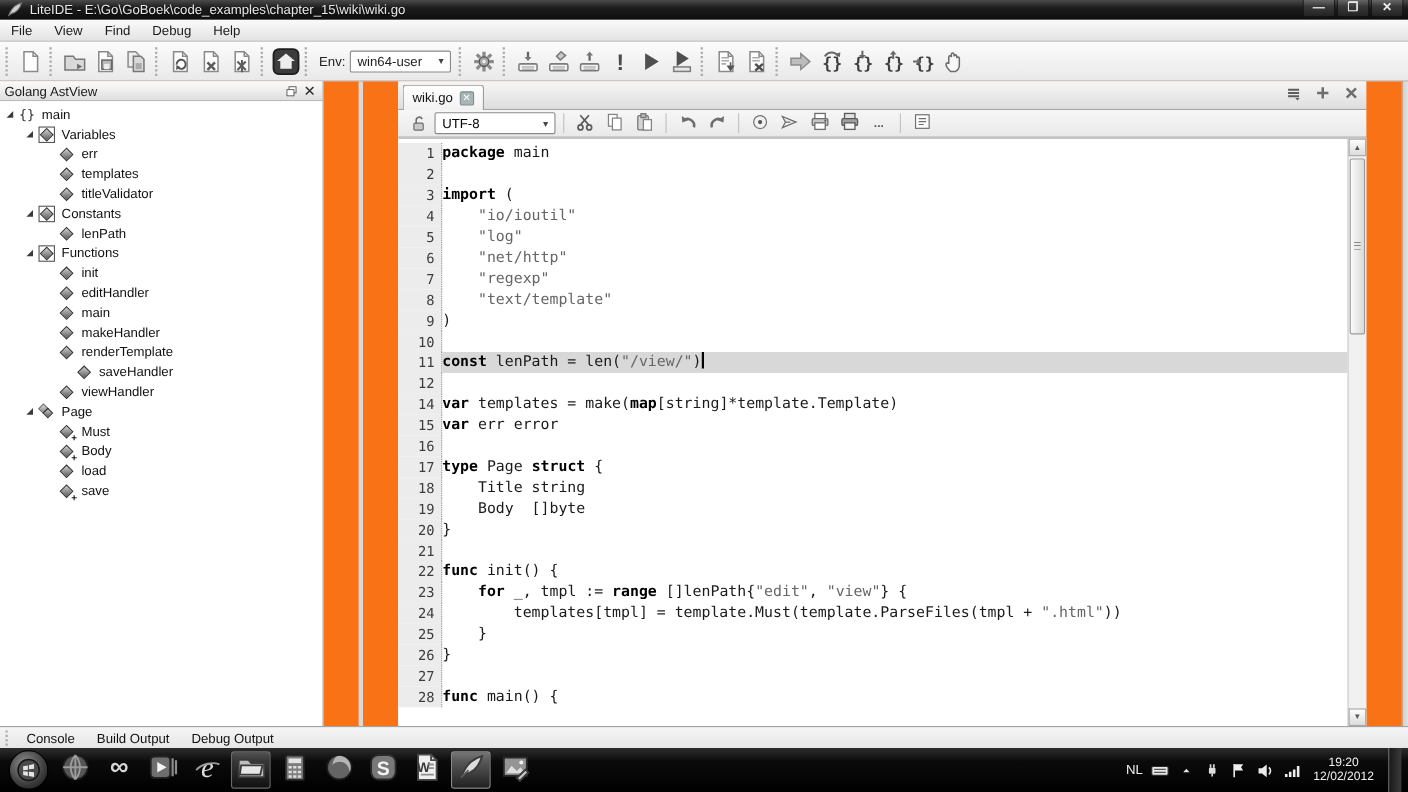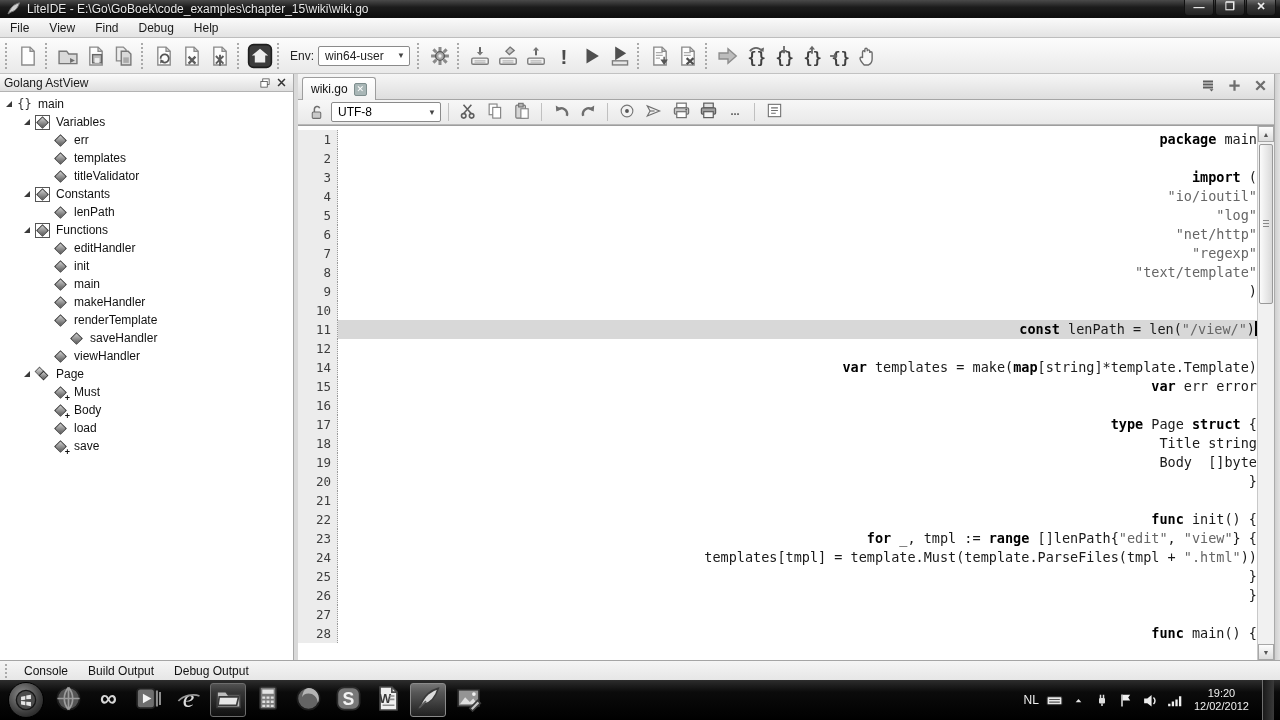--- a/index.html
+++ b/index.html
@@ -20,21 +20,21 @@
   
   .toolbar { height:36px; background:linear-gradient(#fcfcfc,#e9e9e9); border-bottom:1px solid #c2c2c2; display:flex; align-items:center; padding:0 2px; flex:0 0 auto; }
   .grip { width:5px; height:26px; border-left:2px dotted #aaa; margin:0 4px 0 3px; }
   .tb-btn { width:28px; height:28px; display:flex; align-items:center; justify-content:center; border:1px solid transparent; border-radius:2px; background:transparent; cursor:default; }
   .tb-btn svg { display:block; }
   .env-wrap { display:flex; align-items:center; gap:4px; font-size:12px; color:#222; margin:0 4px; }
   .combo { display:flex; align-items:center; justify-content:space-between; background:#fff; border:1px solid #8a8a8a; border-radius:2px; height:20px; padding:0 4px 0 6px; font-size:12px; min-width:92px; }
   .combo .car { font-size:8px; color:#444; margin-left:8px; }
 
   
-  .mainrow { flex:1 1 auto; display:flex; min-height:0; background:#f97316; }
+  .mainrow { flex:1 1 auto; display:flex; min-height:0; background:#f97316;gap:32px; }
 
   
   .sidepanel { width:294px; display:flex; flex-direction:column; border-right:1px solid #a8a8a8; background:#fff; }
   .sp-head { height:18px; background:linear-gradient(#fbfbfb,#dfdfdf); border-bottom:1px solid #b3b3b3; display:flex; align-items:center; font-size:12px; color:#1a1a1a; padding:0 4px; flex:0 0 auto; }
   .sp-head .sp-title { flex:1; }
   .sp-hbtn { width:16px; height:14px; display:flex; align-items:center; justify-content:center; cursor:default; }
   .tree { flex:1; overflow:hidden; padding-top:3px; background:#fff; font-size:12px; color:#111; }
   .trow { height:18px; display:flex; align-items:center; cursor:default; }
   .exp { width:0; height:0; border-bottom:6px solid #3a3a3a; border-left:6px solid transparent; margin-right:5px; flex:0 0 auto; }
   .exp-sp { width:11px; flex:0 0 auto; }
@@ -59,21 +59,21 @@
 
   .edtoolbar { height:25px; background:linear-gradient(#f7f7f7,#e9e9e9); border-bottom:1px solid #b8b8b8; display:flex; align-items:center; gap:3px; padding:0 6px; flex:0 0 auto; font-size:12px; }
   .ed-btn { width:24px; height:22px; display:flex; align-items:center; justify-content:center; cursor:default; }
   .ed-sep { width:1px; height:18px; background:#c0c0c0; margin:0 4px; }
 
   
   .codewrap { flex:1; display:flex; min-height:0; border-top:1px solid #9e9e9e; background:#fff; }
   .codearea { flex:1; overflow:hidden; position:relative; font-family:"DejaVu Sans Mono","Liberation Mono",monospace; font-size:13.5px; line-height:19px; padding-top:4px; }
   .cl { display:flex; height:19px; white-space:pre; }
   .cl .ln { width:40px; flex:0 0 auto; text-align:right; padding-right:6px; background:#ececec; border-right:1px dotted #9a9a9a; color:#3d3d3d; font-size:12.5px; }
-  .cl .ct { flex:1; padding-left:12px; color:#1a1a1a;text-align:right; }
+  .cl .ct { flex:1; padding-left:0; color:#1a1a1a; }
   .cl.cur .ct { background:#d8d8d8; }
   .s1 { font-weight:bold; color:#000; }
   .s2 { color:#666; }
   .caret { display:inline-block; width:2px; height:15px; background:#000; vertical-align:-2px; }
 
   
   .vscroll { width:17px; flex:0 0 auto; background:#f1f1f1; border-left:1px solid #c8c8c8; display:flex; flex-direction:column; }
   .sb-btn { height:16px; background:linear-gradient(#fdfdfd,#dcdcdc); border:1px solid #a7a7a7; display:flex; align-items:center; justify-content:center; font-size:7px; color:#555; cursor:default; }
   .sb-track { flex:1; position:relative; }
   .sb-thumb { position:absolute; left:1px; right:1px; top:2px; height:160px; background:linear-gradient(90deg,#fbfbfb,#d9d9d9); border:1px solid #999; border-radius:2px; cursor:default; }
@@ -414,28 +414,28 @@
             <span class="ti boxed">
               <span class="dmnd"></span>
             </span>
             <span>Functions</span>
           </div>
           <div class="trow" style="padding-left:42px">
             <span class="exp-sp"></span>
             <span class="ti">
               <span class="dmnd"></span>
             </span>
+            <span>init</span>
+          </div>
+          <div class="trow" style="padding-left:42px">
+            <span class="exp-sp"></span>
+            <span class="ti">
+              <span class="dmnd"></span>
+            </span>
             <span>editHandler</span>
-          </div>
-          <div class="trow" style="padding-left:42px">
-            <span class="exp-sp"></span>
-            <span class="ti">
-              <span class="dmnd"></span>
-            </span>
-            <span>init</span>
           </div>
           <div class="trow" style="padding-left:42px">
             <span class="exp-sp"></span>
             <span class="ti">
               <span class="dmnd"></span>
             </span>
             <span>main</span>
           </div>
           <div class="trow" style="padding-left:42px">
             <span class="exp-sp"></span>

